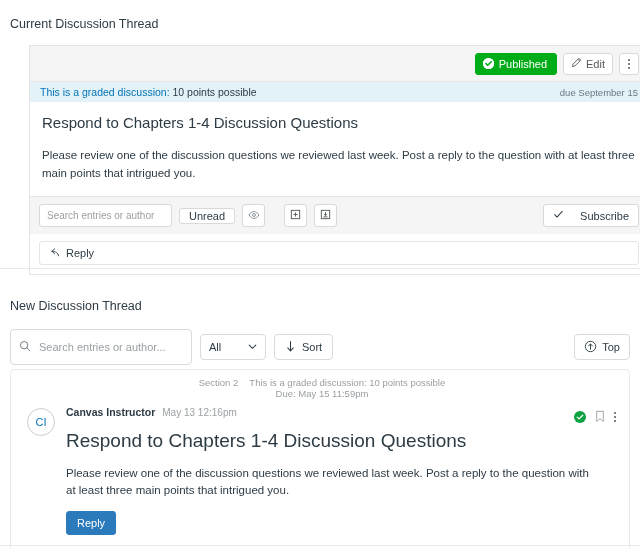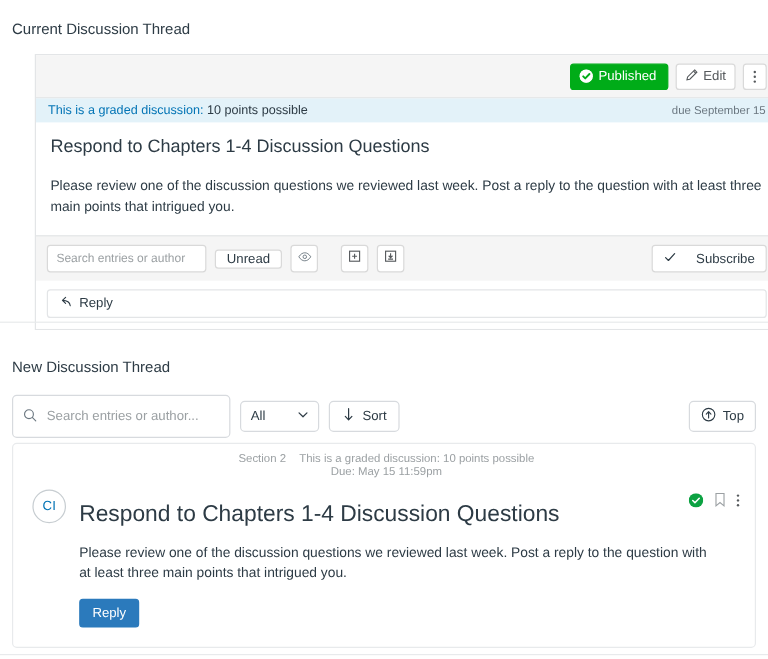--- a/index.html
+++ b/index.html
@@ -438,20 +438,24 @@
         <span>Section 2</span>
         <span>This is a graded discussion: 10 points possible</span>
       </div>
       <div>Due: May 15 11:59pm</div>
     </div>
 
     <div class="post-head">
       <div class="avatar">CI</div>
 
       <div class="post-body">
+        <div class="author-line">
+          <span class="author">Canvas Instructor</span>
+          <span class="timestamp">May 13 12:16pm</span>
+        </div>
 
         <h2 class="post-title">Respond to Chapters 1-4 Discussion Questions</h2>
         <p class="post-msg">Please review one of the discussion questions we reviewed last week. Post a reply to the question with at least three main points that intrigued you.</p>
 
         <div class="btn-reply-primary">
           <span>Reply</span>
         </div>
         <div class="post-pad-bottom"></div>
       </div>
 

